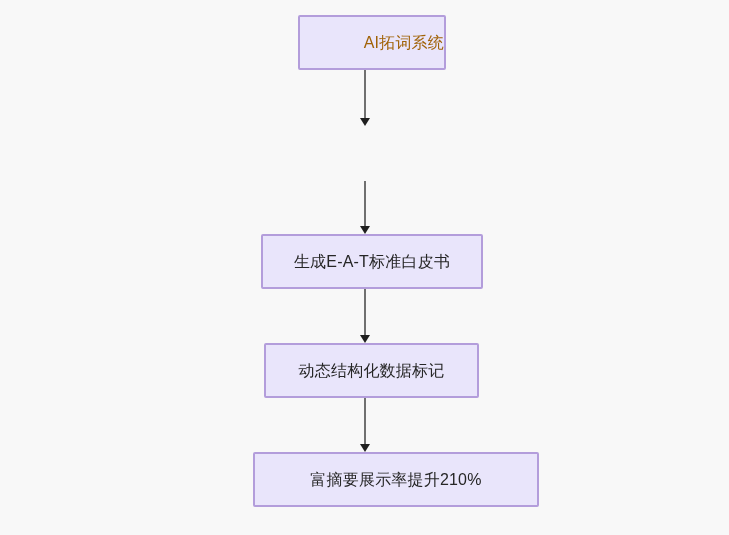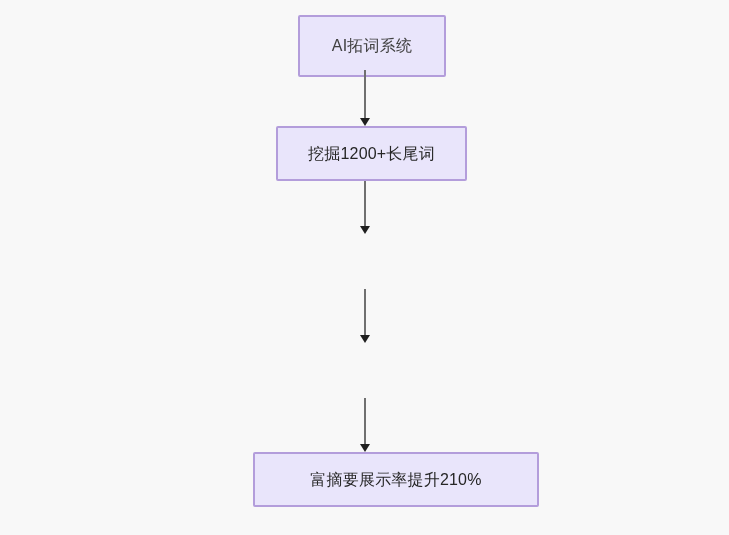--- a/index.html
+++ b/index.html
@@ -52,29 +52,32 @@
     border-right: 5px solid transparent;
     border-top: 8px solid #1f1f1f;
     margin-top: -1px;
   }
 </style>
 </head>
 <body style="background: rgb(248, 248, 248);">
 
 <div id="flowchart">
 
-  <div class="node" style="left: 298px; top: 15px; width: 148px; height: 62px; background: rgb(233, 229, 251); border-color: rgb(179, 157, 219); color: #404040;">
+  <div class="node" style="left: 298px; top: 15px; width: 148px; height: 55px; background: rgb(233, 229, 251); border-color: rgb(179, 157, 219); color: #a16207; justify-content: flex-end;">
     <span>AI拓词系统</span>
   </div>
 
-  <div class="node" style="left: 276px; top: 126px; width: 191px; height: 55px; background: rgb(233, 229, 251); border-color: rgb(179, 157, 219); color: rgb(38, 38, 38);">
-    <span>挖掘1200+长尾词</span>
+
+  <div class="node" style="left: 261px; top: 234px; width: 222px; height: 55px; background: rgb(233, 229, 251); border-color: rgb(179, 157, 219); color: rgb(38, 38, 38);">
+    <span>生成E-A-T标准白皮书</span>
   </div>
 
-
+  <div class="node" style="left: 264px; top: 343px; width: 215px; height: 55px; background: rgb(233, 229, 251); border-color: rgb(179, 157, 219); color: rgb(38, 38, 38);">
+    <span>动态结构化数据标记</span>
+  </div>
 
   <div class="node" style="left: 253px; top: 452px; width: 286px; height: 55px; background: rgb(233, 229, 251); border-color: rgb(179, 157, 219); color: rgb(38, 38, 38);">
     <span>富摘要展示率提升210%</span>
   </div>
 
   <div class="connector" style="left: 365px; top: 70px; height: 56px; margin-left: -7px;">
     <div class="line" style="background: rgb(112, 112, 112);"></div>
     <div class="head" style="border-top-color: rgb(31, 31, 31);"></div>
   </div>
 

